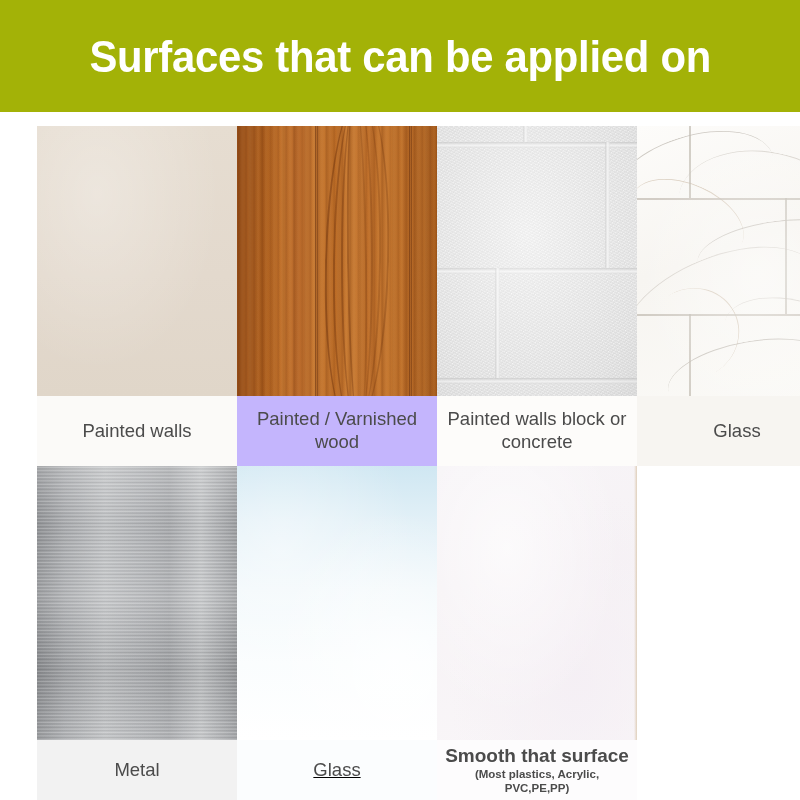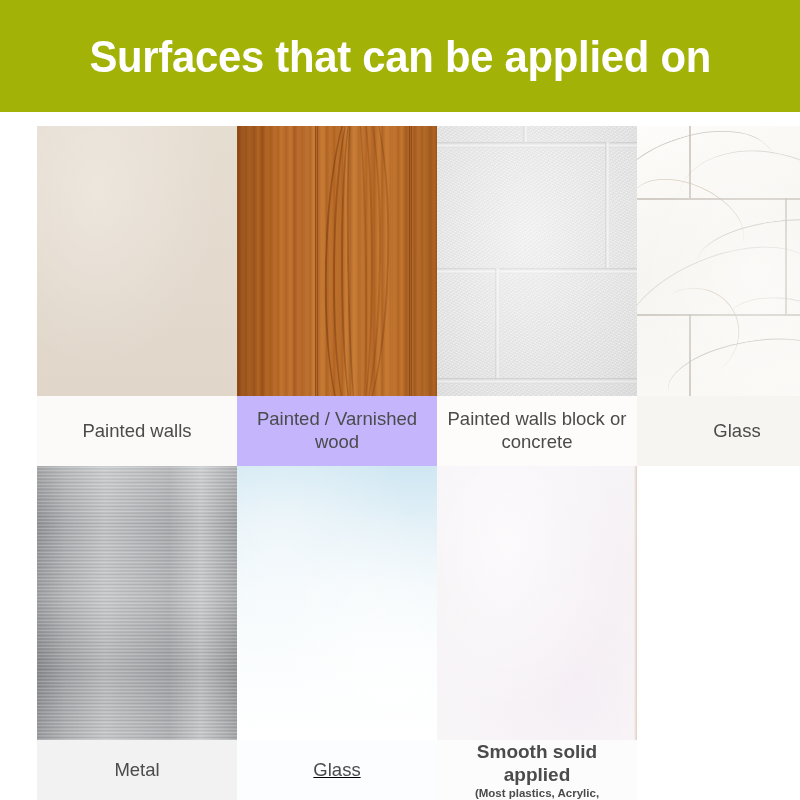--- a/index.html
+++ b/index.html
@@ -412,20 +412,20 @@
         <div class="caption-text">Glass</div>
       </div>
     </div>
 
     <div class="cell row2">
       <div class="swatch tex-solid">
         <div class="soft"></div>
         <div class="edge"></div>
       </div>
       <div class="caption cap-solid bold-main">
-        <div class="caption-text">Smooth solid applied</div>
+        <div class="caption-text">Smooth that surface</div>
         <div class="caption-sub">(Most plastics, Acrylic, PVC,PE,PP)</div>
       </div>
     </div>
 
 
   </div>
 </div>
 
 </body></html>

